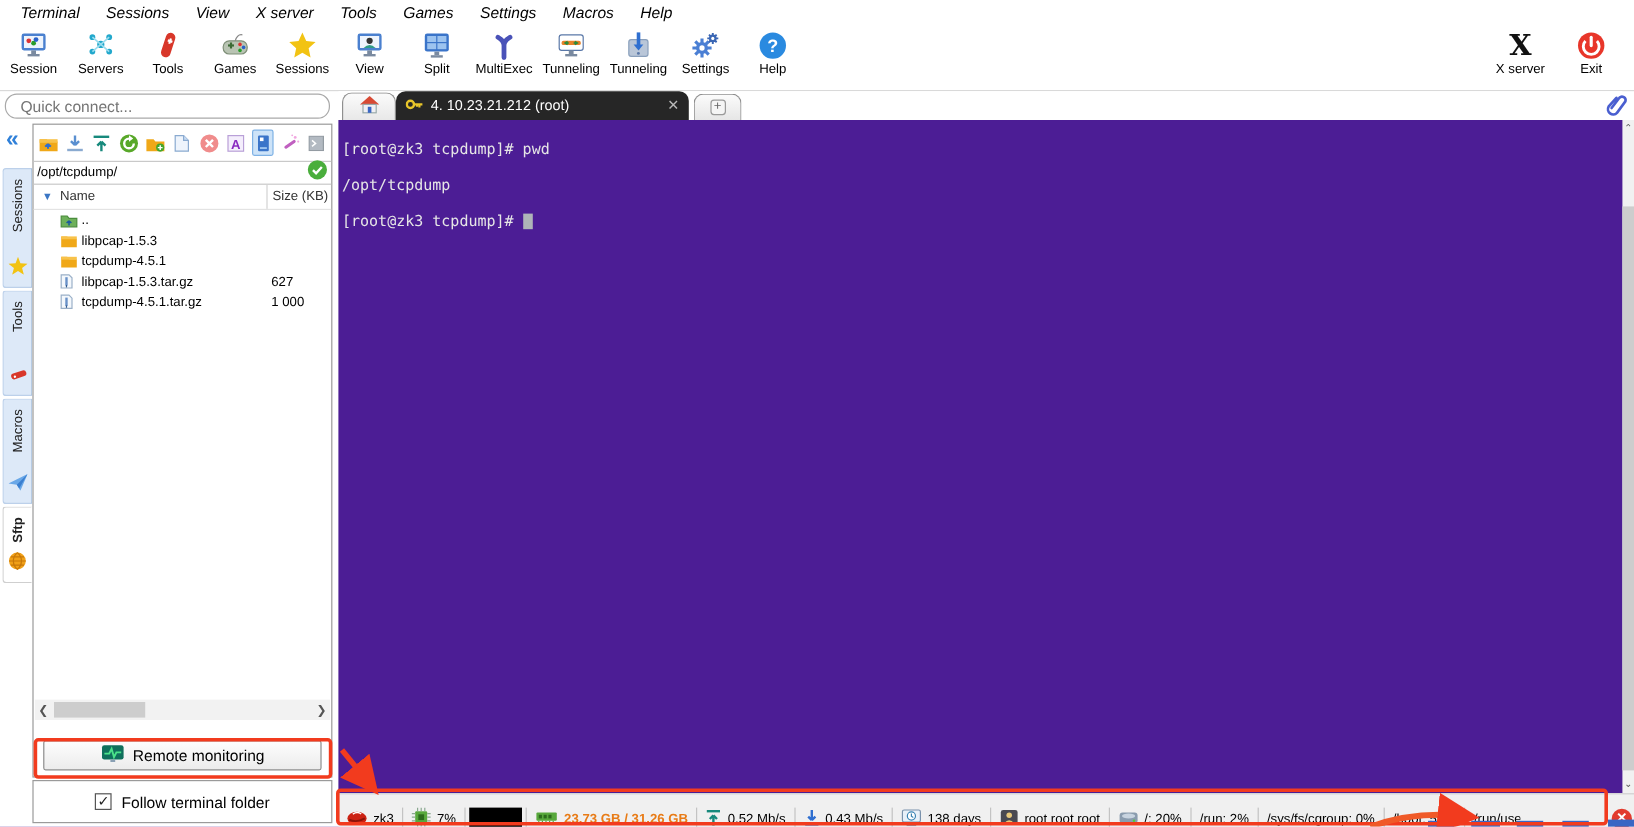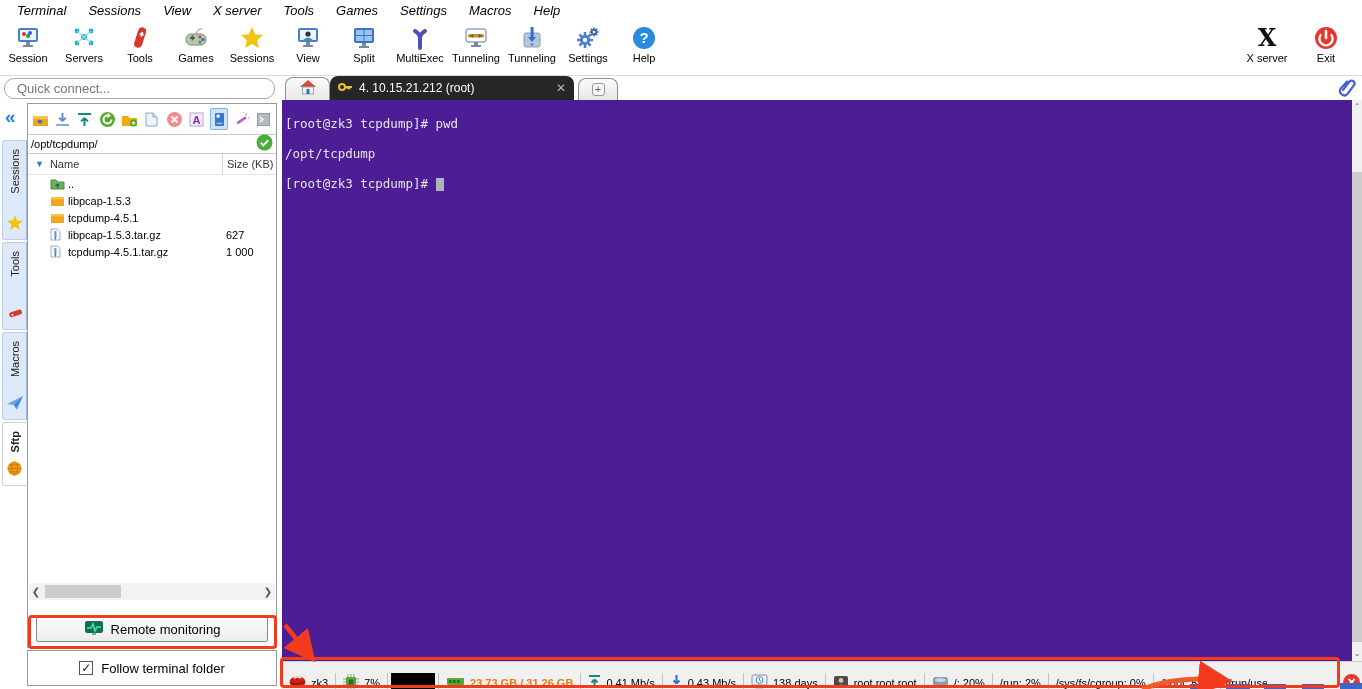--- a/index.html
+++ b/index.html
@@ -457,21 +457,21 @@
           <polygon points="9,1 17,8 1,8" fill="#d84a34"></polygon>
           <rect x="3.5" y="8" width="11" height="7" fill="#f0f0f4" stroke="#9aa"></rect>
           <rect x="7.5" y="10" width="3" height="5" fill="#3a66c4"></rect>
         </svg></span>
   </div>
   <div class="tab-active">
     <span><svg width="15" height="12">
           <circle cx="4" cy="6" r="3" fill="none" stroke="#e8c52a" stroke-width="2"></circle>
           <path d="M7 6 h7 m-2.5 0 v2.6 m-2 -2.6 v2" stroke="#e8c52a" stroke-width="1.8"></path>
         </svg></span>
-    <span>4. 10.15.21.212 (root)</span>
+    <span>4. 10.23.21.212 (root)</span>
     <span class="close">✕</span>
   </div>
   <div class="tab-plus">
     <span class="plus-circ">+</span>
   </div>
 </div>
 
 <span class="paperclip"><svg width="20" height="21">
       <path d="M5 13 L11.5 4.5 a3 3 0 0 1 5 3 L9.5 17 a4.4 4.4 0 0 1 -7 -5.2 L9 4.5" stroke="#4a5fd0" stroke-width="2.2" fill="none" stroke-linecap="round"></path>
     </svg></span>
@@ -518,21 +518,21 @@
           <rect x="11" y="4" width="2.6" height="3" fill="#2c6a1c"></rect>
           <path d="M3 9 v2 M6 9 v2 M9 9 v2 M12 9 v2 M15 9 v2" stroke="#58a83c"></path>
         </svg></span>
     <b>23.73 GB / 31.26 GB</b>
   </div>
   <div class="seg">
     <span><svg width="13" height="15">
           <rect x="1" y="1" width="11" height="2" fill="#17897c"></rect>
           <path d="M6.5 14 V5.5 m0 0 l-3 3 m3 -3 l3 3" stroke="#17897c" stroke-width="2" fill="none"></path>
         </svg></span>
-    <span>0.41 Mb/s</span>
+    <span>0.52 Mb/s</span>
   </div>
   <div class="seg">
     <span><svg width="13" height="15">
           <path d="M6.5 1 v8.5 m0 0 l-3 -3 m3 3 l3 -3" stroke="#2f6fd0" stroke-width="2" fill="none"></path>
           <rect x="1" y="12" width="11" height="2" fill="#2f6fd0"></rect>
         </svg></span>
     <span>0.43 Mb/s</span>
   </div>
   <div class="seg">
     <span><svg width="17" height="15">

